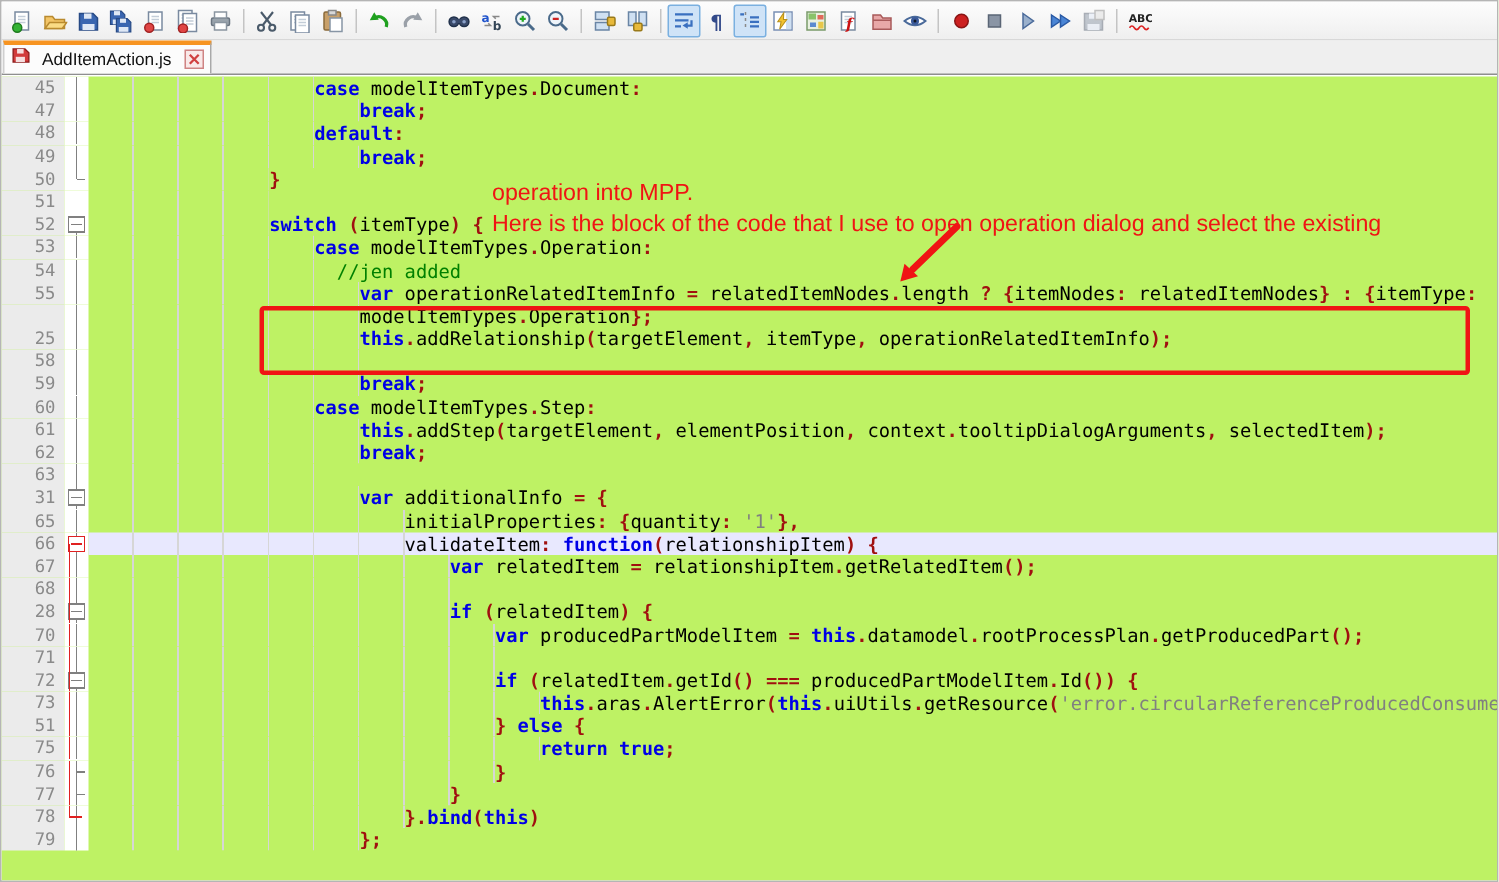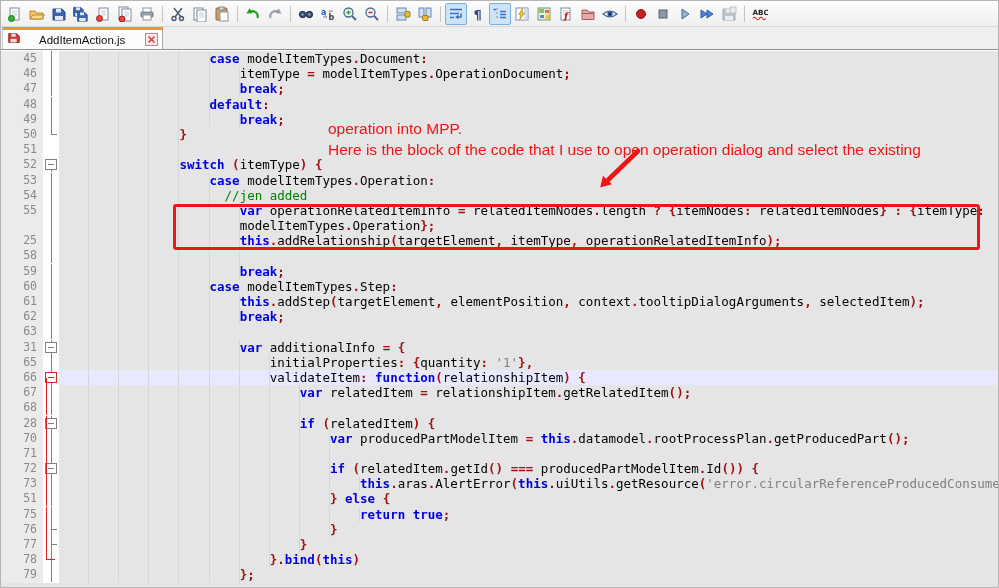--- a/index.html
+++ b/index.html
@@ -16,29 +16,29 @@
   .toolbar{height:26px;background:linear-gradient(#fdfdfd,#efefef);
     border-bottom:1px solid #d8d8d8;display:flex;align-items:center;padding:0 3px}
   .tbtn{width:22px;height:22px;display:inline-flex;align-items:center;
     justify-content:center;border:1px solid transparent;border-radius:2px;cursor:default}
   .tbtn.active{border:1px solid #7ab0e0;background:#cfe3f7}
   .tsep{width:1px;height:16px;background:#c4c4c4;margin:0 4px}
 
   
   .tabbar{height:23px;background:#efefef;border-bottom:1px solid #8f8f8f;
     display:flex;align-items:stretch}
-  .tab{display:flex;align-items:center;gap:18px;background:#fcfcfc;
+  .tab{display:flex;align-items:center;gap:7px;background:#fcfcfc;
     border-right:1px solid #a8a8a8;border-left:1px solid #cfcfcf;
     border-top:3px solid #f79421;padding:0 4px 0 4px;margin-left:1px}
   .tablabel{font-size:11.5px;color:#111;white-space:nowrap}
   .tabclose{width:13px;height:13px;border:1px solid #cf8484;background:#f9e9e9;
     display:inline-flex;align-items:center;justify-content:center;margin-left:2px}
 
   
-  .editor{position:absolute;top:50px;left:0;right:0;bottom:0;background:#e5e5e5}
+  .editor{position:absolute;top:50px;left:0;right:0;bottom:0;background:#bef264}
   .row{display:flex;height:15.2px;line-height:15.2px;position:relative}
   .num{width:42px;background:#ebebeb;color:var(--lnum);text-align:right;
     padding-right:6px;font:11.5px/15.2px "DejaVu Sans Mono",monospace;flex:none}
   .fold{width:16px;background:#fff;flex:none}
   .fold svg{display:block}
   .code{flex:1;position:relative;font:12.5px/15.2px "DejaVu Sans Mono",monospace;
     white-space:pre;overflow:hidden}
   .row.cur .code{background:var(--curline)}
   .gd{position:absolute;left:0;top:0;bottom:0;font:inherit;
     background:repeating-linear-gradient(to right,
@@ -320,29 +320,20 @@
       <div class="row">
         <div class="num">45</div>
         <div class="fold">
           <svg width="16" height="15.2" viewBox="0 0 16 15.2">
             <line x1="8" y1="0" x2="8" y2="15.2" stroke="#808080" stroke-width="1" shape-rendering="crispEdges"></line>
           </svg>
         </div>
         <div class="code"><span class="gd" style="width: 20ch;"></span><span class="tx">                    <span class="kw">case </span><span class="id">modelItemTypes</span><span class="op">.</span><span class="id">Document</span><span class="op">:</span></span></div>
       </div>
       <div class="row">
-        <div class="num">46</div>
-        <div class="fold">
-          <svg width="16" height="15.2" viewBox="0 0 16 15.2">
-            <line x1="8" y1="0" x2="8" y2="15.2" stroke="#808080" stroke-width="1" shape-rendering="crispEdges"></line>
-          </svg>
-        </div>
-        <div class="code"><span class="gd" style="width: 24ch;"></span><span class="tx">                        <span class="id">itemType </span><span class="op">=</span><span class="id"> modelItemTypes</span><span class="op">.</span><span class="id">OperationDocument</span><span class="op">;</span></span></div>
-      </div>
-      <div class="row">
         <div class="num">47</div>
         <div class="fold">
           <svg width="16" height="15.2" viewBox="0 0 16 15.2">
             <line x1="8" y1="0" x2="8" y2="15.2" stroke="#808080" stroke-width="1" shape-rendering="crispEdges"></line>
           </svg>
         </div>
         <div class="code"><span class="gd" style="width: 24ch;"></span><span class="tx">                        <span class="kw">break</span><span class="op">;</span></span></div>
       </div>
       <div class="row">
         <div class="num">48</div>

